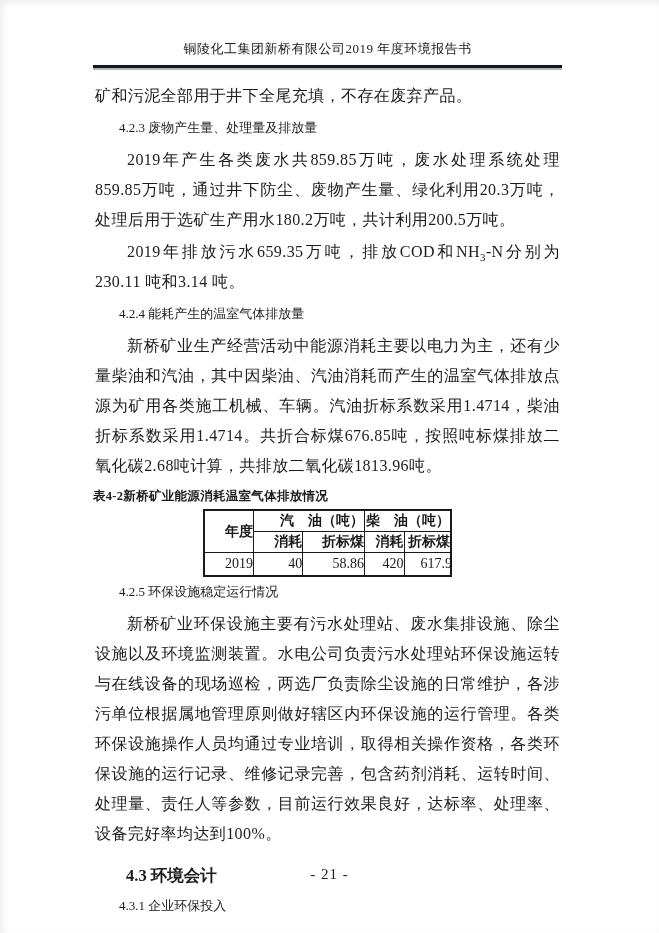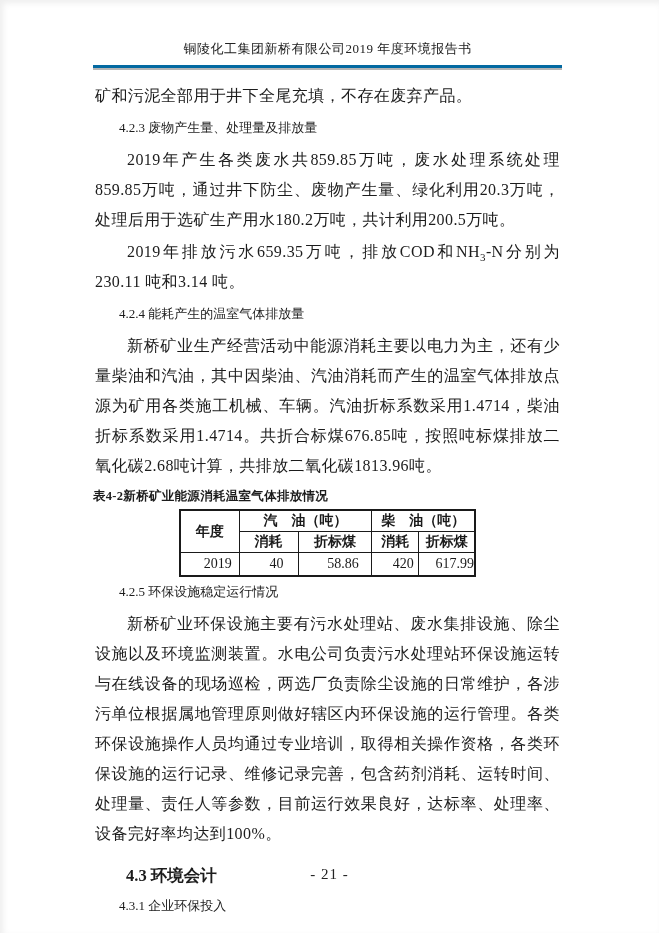--- a/index.html
+++ b/index.html
@@ -23,21 +23,21 @@
     left: 93px;
     top: 40px;
     width: 469px;
   }
   .doc-header {
     text-align: center;
     font-size: 13px;
     letter-spacing: 0.5px;
     color: #222;
     padding-bottom: 7px;
-    border-bottom: 3px solid #0369a1;
+    border-bottom: 3px solid #0f172a;
     box-shadow: 0 2px 0 rgba(120,120,120,0.55);
   }
   .para {
     font-size: 16px;
     line-height: 30px;
     text-align: justify;
     letter-spacing: 0.4px;
     margin: 2px;
   }
   .indent { text-indent: 2em; }
@@ -59,26 +59,26 @@
     line-height: 0;
   }
   .table-caption {
     text-align: left;
     font-size: 12.5px;
     font-weight: bold;
     letter-spacing: 0.3px;
     margin: 7px 0 4px 0;
   }
   table.energy-table {
-    width: 297px;
+    width: 249px;
     margin: 0 auto;
     border-collapse: collapse;
     table-layout: fixed;
     font-size: 14px;
-    text-align: center;
+    text-align: right;
     color: #1a1a1a;
     border: 2px solid #1a1a1a;
   }
   table.energy-table th,
   table.energy-table td {
     border: 1px solid #1a1a1a;
     padding: 0;
     height: 20px;
     line-height: 20px;
     font-weight: bold;

